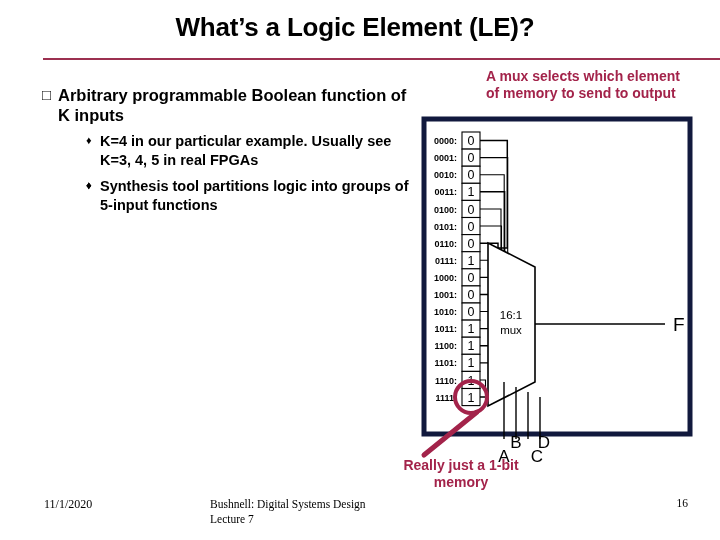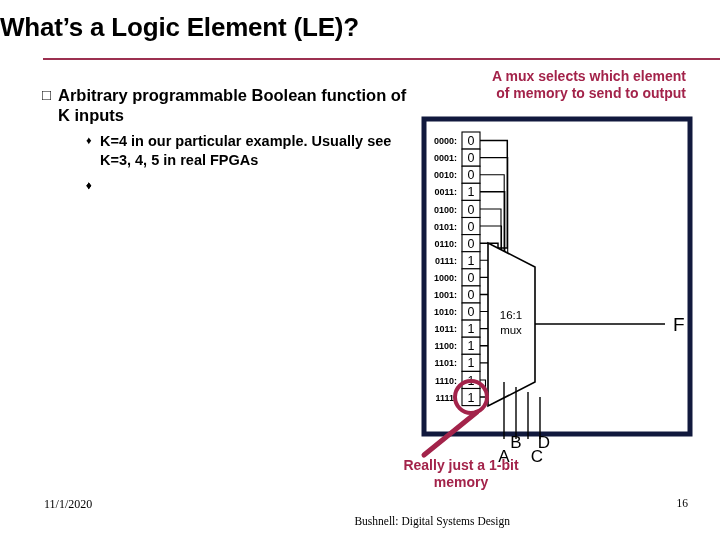--- a/index.html
+++ b/index.html
@@ -15,21 +15,21 @@
     font-family: "Liberation Sans", sans-serif;
     color: #000000;
   }
 
   
   #slide-title {
     position: absolute;
     left: 0;
     top: 12px;
     width: 710px;
-    text-align: left;
+    text-align: center;
     font-size: 26px;
     font-weight: bold;
     letter-spacing: -0.2px;
     color: #000000;
     white-space: nowrap;
   }
   #title-rule {
     position: absolute;
     left: 43px;
     top: 58px;
@@ -87,21 +87,20 @@
   
   #callout-top {
     position: absolute;
     left: 486px;
     top: 68px;
     width: 200px;
     font-size: 14px;
     font-weight: bold;
     line-height: 16.5px;
     color: #a3234a;
-    text-align: right;
   }
   #callout-bottom {
     position: absolute;
     left: 386px;
     top: 457px;
     width: 150px;
     text-align: center;
     font-size: 14px;
     font-weight: bold;
     line-height: 16.5px;
@@ -125,26 +124,25 @@
     top: 497px;
     font-family: "Liberation Serif", serif;
     font-size: 12px;
     color: #000;
   }
   #footer-center {
     position: absolute;
     left: 210px;
     top: 497px;
     width: 300px;
-    text-align: right;
+    text-align: left;
     font-family: "Liberation Serif", serif;
     font-size: 11.5px;
     line-height: 15px;
     color: #000;
-    margin-top: 17px;
   }
   #footer-page {
     position: absolute;
     right: 32px;
     top: 497px;
     font-family: "Liberation Serif", serif;
     font-size: 11.5px;
     color: #000;
   }
 </style>
@@ -165,20 +163,21 @@
       <span>K=4 in our particular example. Usually see K=3, 4, 5 in real FPGAs</span>
     </div>
     <div class="lvl2">
       <span class="bmark">♦</span>
     </div>
     <div class="lvl2">
       <span class="bmark">♦</span>
     </div>
     <div class="lvl2">
       <span class="bmark">♦</span>
+      <span>Synthesis tool partitions logic into groups of 5-input functions</span>
     </div>
   </div>
 </div>
 
 <div id="callout-top">A mux selects which element of memory to send to output</div>
 <div id="callout-bottom">Really just a 1-bit memory</div>
 
 <div id="figure">
   <svg width="300" height="375" viewBox="0 0 300 375" xmlns="http://www.w3.org/2000/svg">
 
@@ -274,14 +273,15 @@
     <text id="sel-d" x="124" y="333" text-anchor="middle" font-family="Liberation Sans, sans-serif" font-size="17" fill="#000">D</text>
 
     <circle id="hl-circle" cx="51" cy="282.05" r="16" fill="none" stroke="#a3234a" stroke-width="4"></circle>
     <path id="hl-pointer" d="M 57 297.05 L 4 340.05" fill="none" stroke="#a3234a" stroke-width="5" stroke-linecap="round"></path>
   </svg>
 </div>
 
 <div id="footer-date">11/1/2020</div>
 <div id="footer-center">
   <div>Bushnell: Digital Systems Design</div>
+  <div>Lecture 7</div>
 </div>
 <div id="footer-page">16</div>
 
 </body></html>

